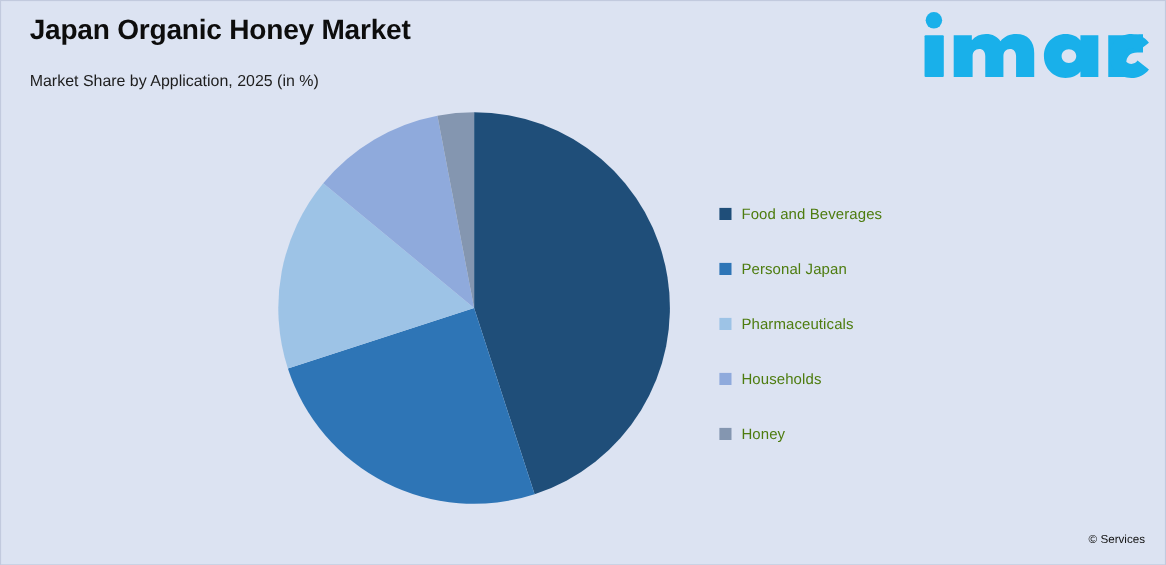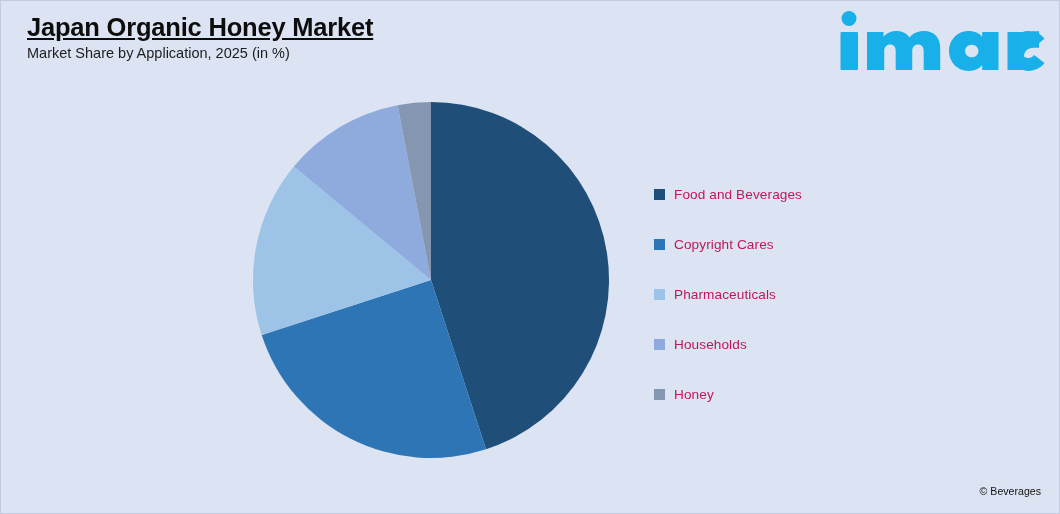--- a/index.html
+++ b/index.html
@@ -30,24 +30,23 @@
     top: 12px;
     width: 560px;
   }
   #chart-title {
     font-size: 25.5px;
     font-weight: bold;
     color: #0d0d0d;
     letter-spacing: -0.2px;
     line-height: 1.15;
     white-space: nowrap;
-    text-decoration: underline;
   }
   #chart-subtitle {
-    margin-top: 3px;
+    margin-top: 24px;
     font-size: 14.5px;
     font-weight: normal;
     color: #1d1d1d;
     letter-spacing: 0px;
     white-space: nowrap;
   }
 
   
   #logo-block {
     position: absolute;
@@ -97,21 +96,21 @@
     height: 50px;
   }
   .legend-swatch {
     width: 11px;
     height: 11px;
     flex: 0 0 11px;
     margin-right: 9px;
   }
   .legend-label {
     font-size: 13.6px;
-    color: #be185d;
+    color: #4d7c0f;
     letter-spacing: 0.1px;
     white-space: nowrap;
   }
 
   
   #footer {
     position: absolute;
     right: 18px;
     bottom: 14px;
     text-align: right;
@@ -163,33 +162,33 @@
     </svg>
   </div>
 
   <div id="legend">
     <div class="legend-item">
       <span class="legend-swatch" style="background: rgb(31, 78, 121);"></span>
       <span class="legend-label">Food and Beverages</span>
     </div>
     <div class="legend-item">
       <span class="legend-swatch" style="background: rgb(46, 117, 182);"></span>
-      <span class="legend-label">Copyright Cares</span>
+      <span class="legend-label">Personal Japan</span>
     </div>
     <div class="legend-item">
       <span class="legend-swatch" style="background: rgb(157, 195, 230);"></span>
       <span class="legend-label">Pharmaceuticals</span>
     </div>
     <div class="legend-item">
       <span class="legend-swatch" style="background: rgb(143, 170, 220);"></span>
       <span class="legend-label">Households</span>
     </div>
     <div class="legend-item">
       <span class="legend-swatch" style="background: rgb(132, 150, 176);"></span>
       <span class="legend-label">Honey</span>
     </div>
   </div>
 
   <div id="footer">
-    <div class="footer-line">© Beverages</div>
+    <div class="footer-line">© Services</div>
   </div>
 
 </div>
 
 </body></html>

